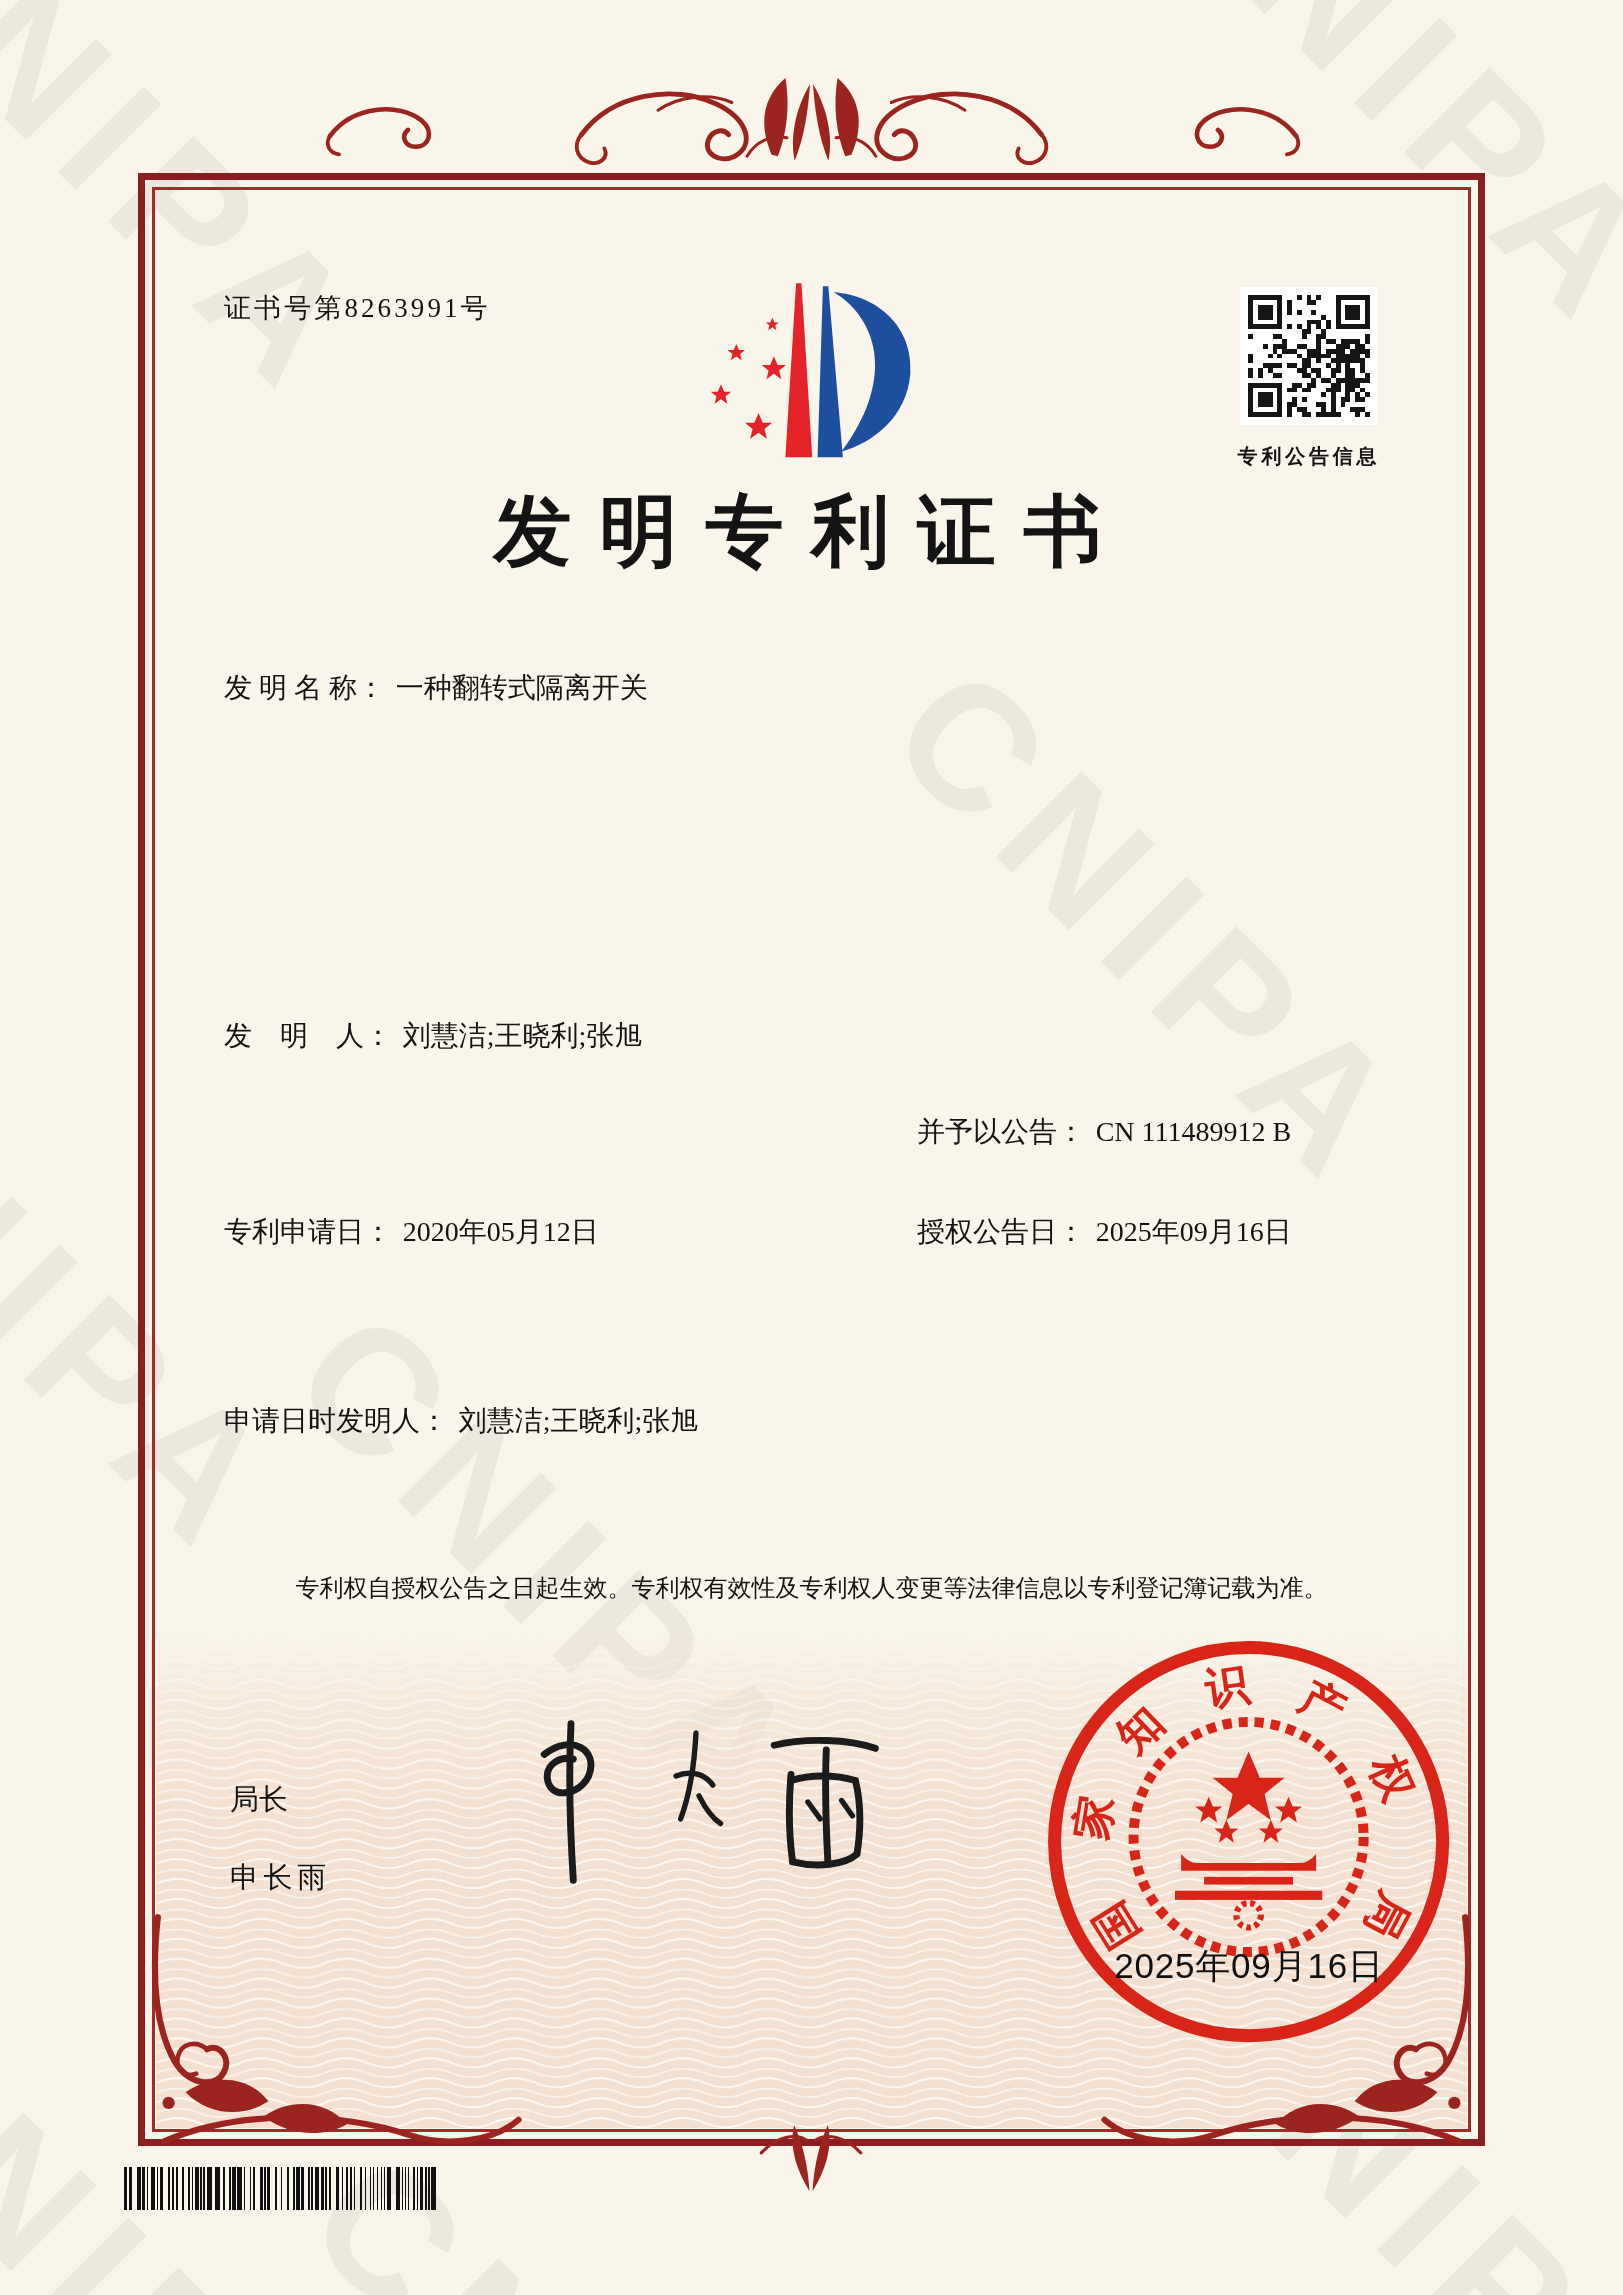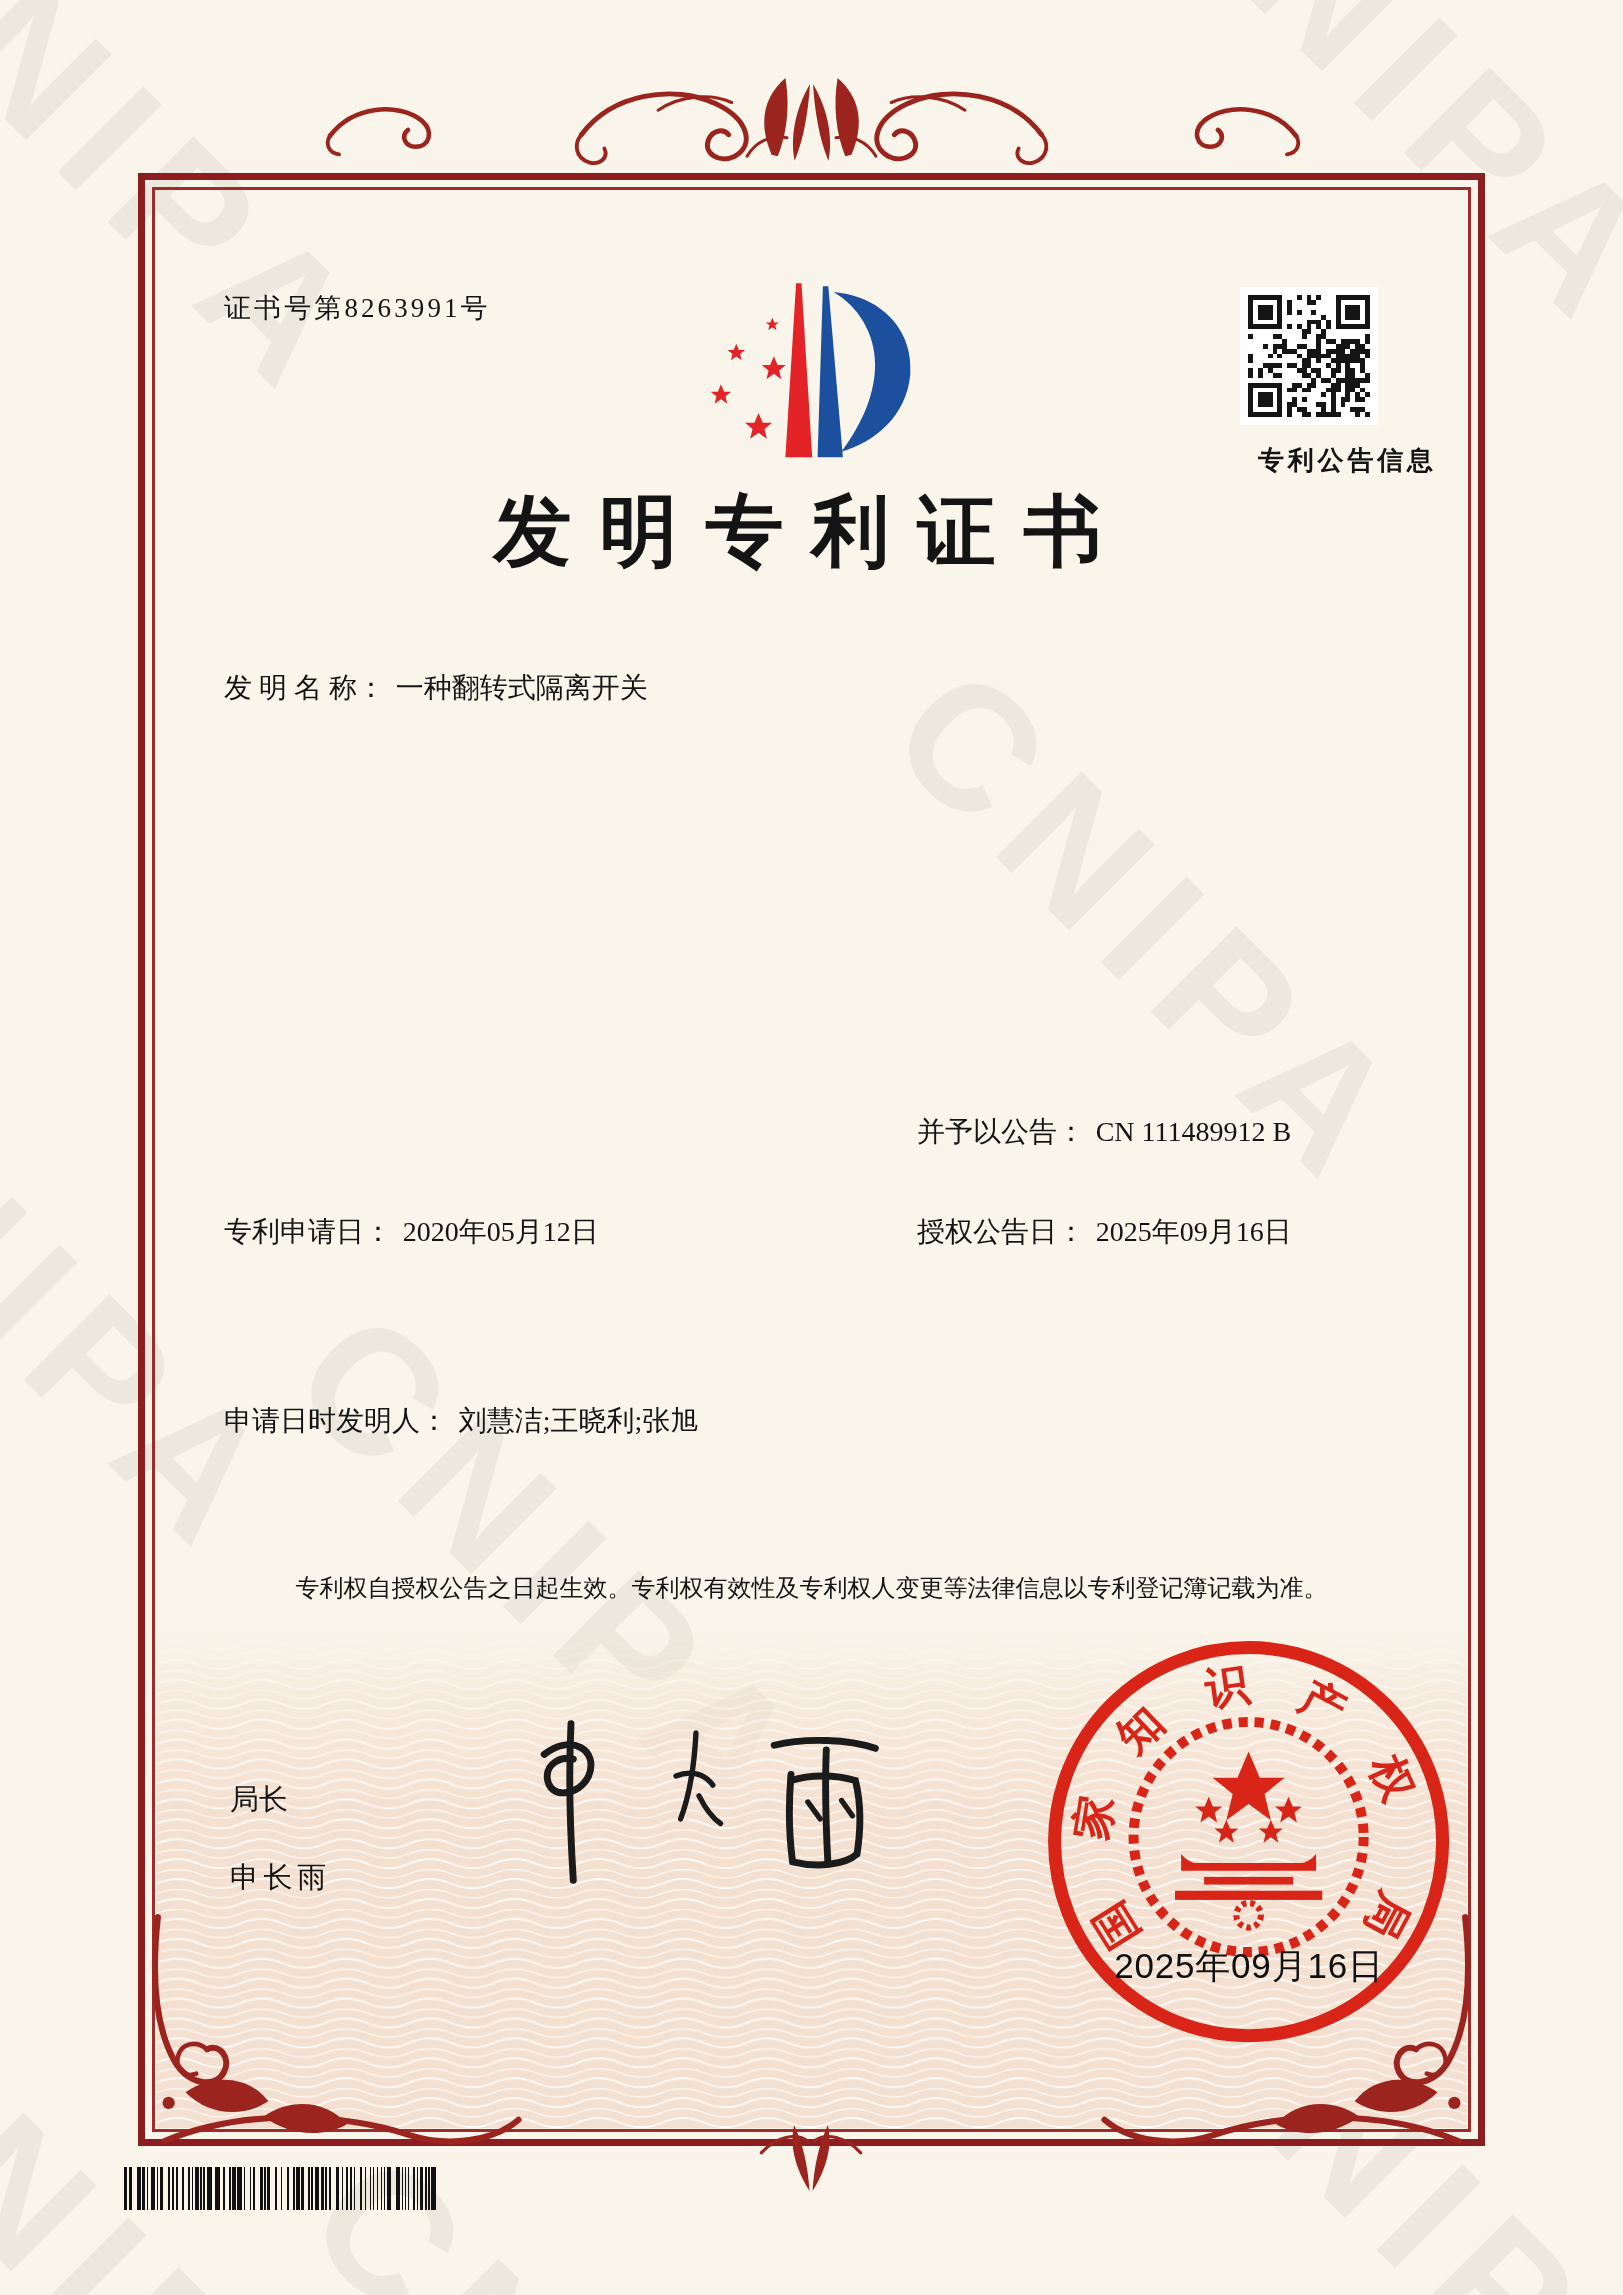--- a/index.html
+++ b/index.html
@@ -23,21 +23,21 @@
          mask-image:linear-gradient(180deg,rgba(0,0,0,0) 0,rgba(0,0,0,.55) 77px,#000 176px);}
   .orn{position:absolute;z-index:3;pointer-events:none;}
 
   
   .cert-no{position:absolute;left:224px;top:290px;font-size:27px;letter-spacing:3.1px;z-index:3;}
   .logo{position:absolute;left:711px;top:279px;width:230px;height:190px;z-index:3;}
   .qr-wrap{position:absolute;left:1230px;top:287px;width:158px;z-index:3;text-align:center;}
   .qr{width:138px;height:138px;background:#fff;padding:8.4px;box-sizing:border-box;margin:0 auto;
       display:grid;grid-template-columns:repeat(25,1fr);grid-template-rows:repeat(25,1fr);}
   .qr i{display:block}.qr i.on{background:#151515}
-  .qr-label{margin-top:18.4px;font-size:26px;font-weight:700;letter-spacing:3.8px;white-space:nowrap;margin-left:28px;}
+  .qr-label{margin-top:18.4px;font-size:20px;font-weight:700;letter-spacing:3.8px;white-space:nowrap;}
   .title{position:absolute;left:0;width:1623px;top:480px;text-align:center;font-size:78px;
          font-weight:600;letter-spacing:28px;z-index:3;}
 
   
   .f{position:absolute;left:224px;font-size:28px;z-index:3;white-space:nowrap;}
   .f .val{margin-left:10.7px;}
   .f2{position:absolute;left:917px;font-size:28px;z-index:3;white-space:nowrap;}
   .f2 .val{margin-left:10.7px;}
   .r-name{top:669px}.r-patentee{top:810px}.r-address{top:914px}.r-inventors{top:1017px}
   .r-patno{top:1113px}.r-dates{top:1213px}.r-origa{top:1305px}.r-origi{top:1402px}
@@ -797,20 +797,23 @@
         <i class="on"></i>
       </div>
     <div class="qr-label">专利公告信息</div>
   </div>
 
   <div class="title">发明专利证书</div>
 
   <div class="f r-name">
     <span>发 明 名 称：</span><span class="val">一种翻转式隔离开关</span>
   </div>
+  <div class="f r-inventors">
+    <span>发　明　人：</span><span class="val">刘慧洁;王晓利;张旭</span>
+  </div>
   <div class="f2 r-patno">
     <span>并予以公告：</span><span class="val">CN 111489912 B</span>
   </div>
   <div class="f r-dates">
     <span>专利申请日：</span><span class="val">2020年05月12日</span>
   </div>
   <div class="f2 r-dates">
     <span>授权公告日：</span><span class="val">2025年09月16日</span>
   </div>
   <div class="f r-origi">

